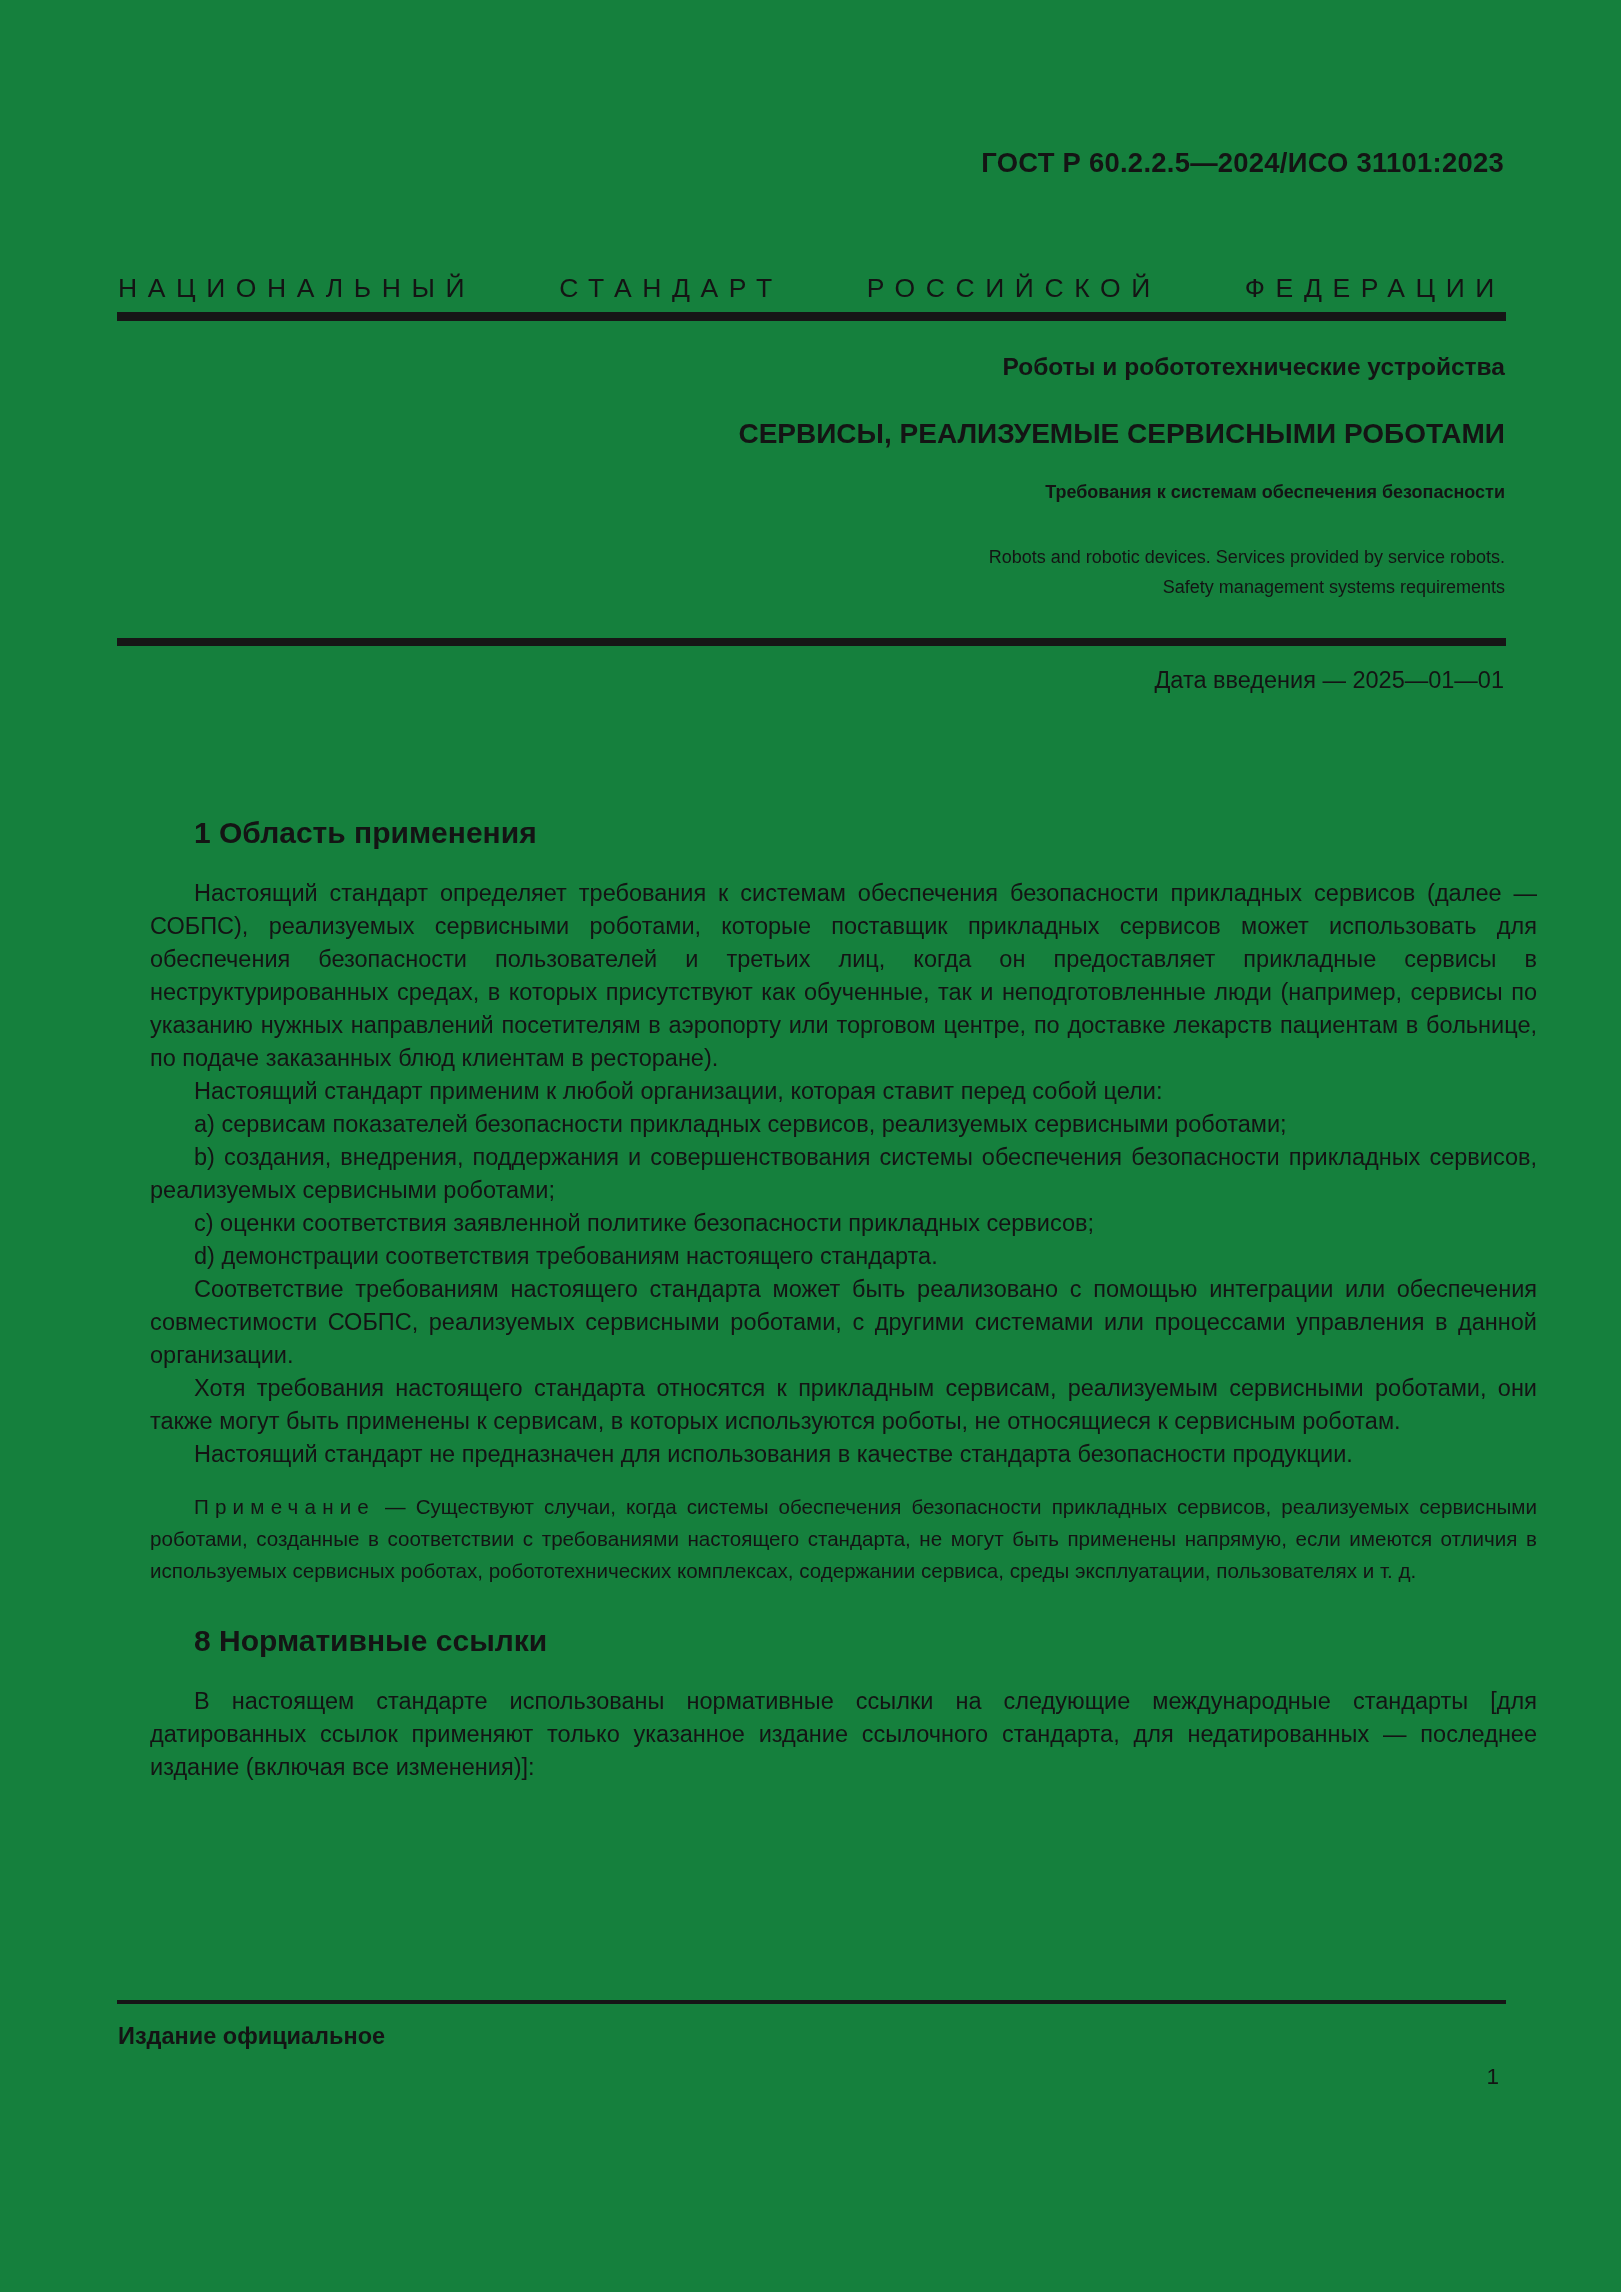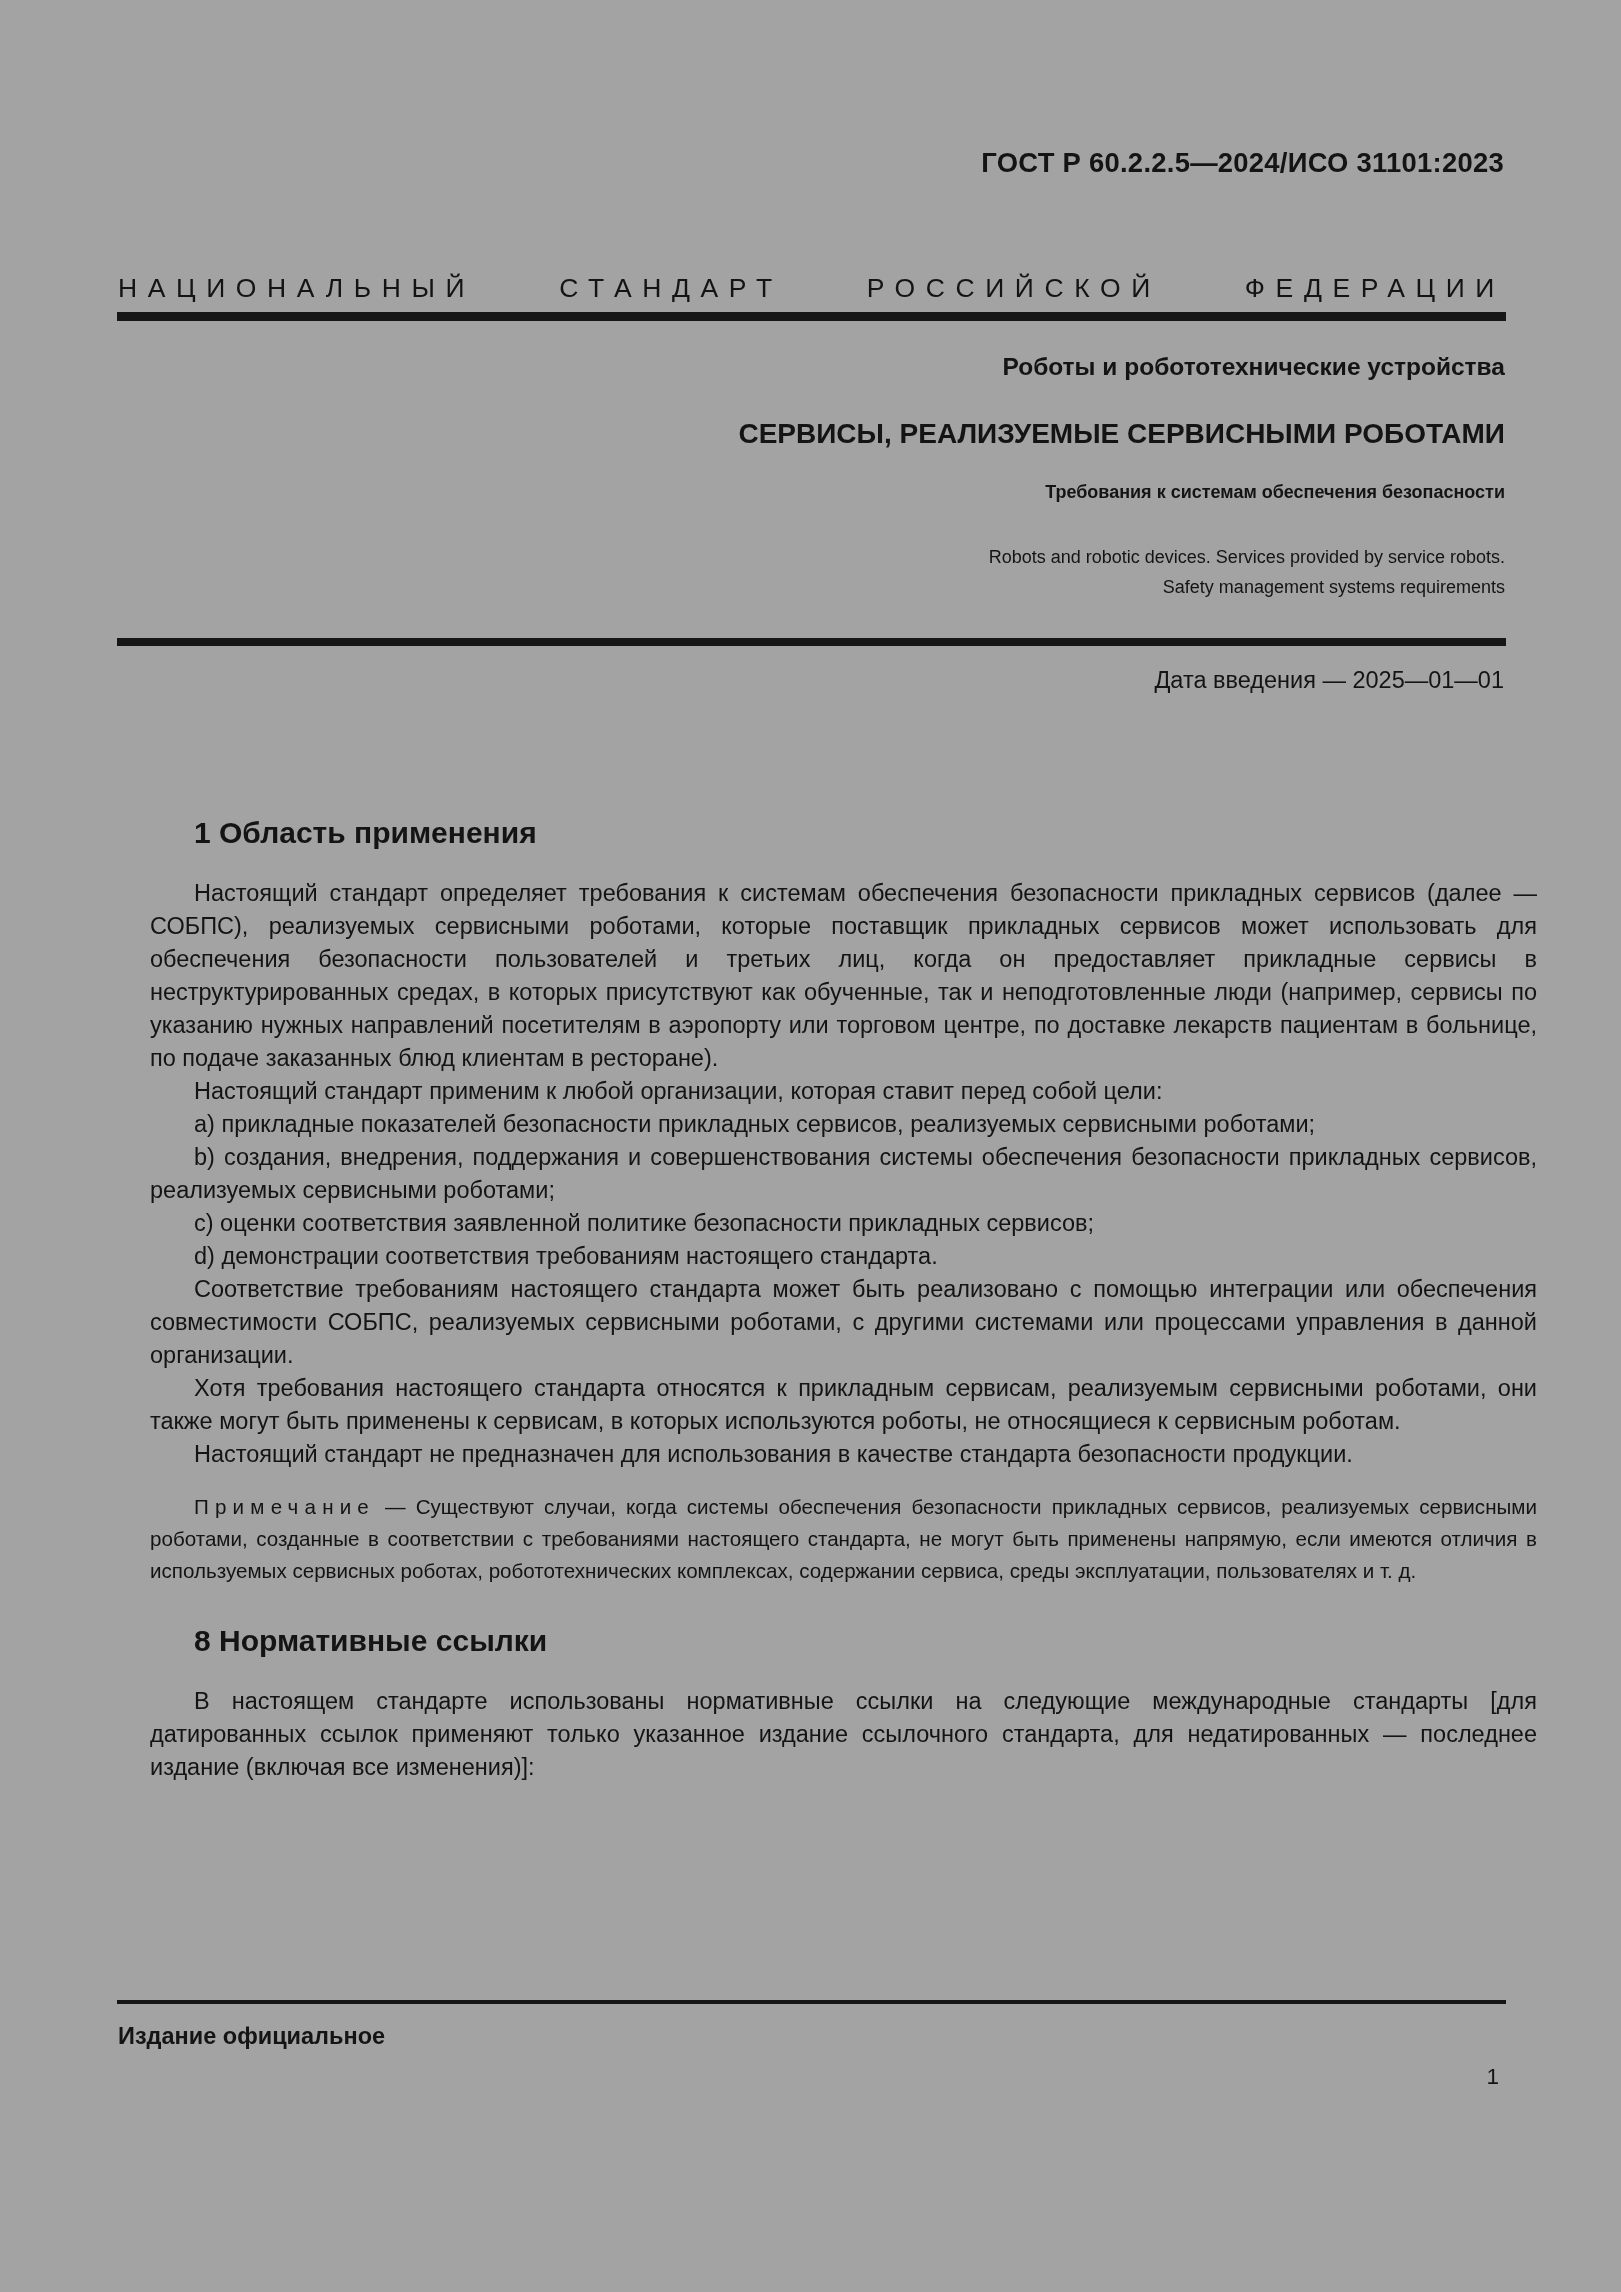--- a/index.html
+++ b/index.html
@@ -4,21 +4,21 @@
 <style>
   html, body {
     margin: 0;
     padding: 0;
     background: #ffffff;
   }
   .page {
     position: relative;
     width: 1621px;
     height: 2293px;
-    background: #a3a3a3;
+    background: #15803d;
     color: #141414;
     font-family: "Liberation Sans", sans-serif;
     overflow: hidden;
   }
   .doc-code {
     position: absolute;
     top: 147px;
     right: 117px;
     font-size: 27.4px;
     font-weight: 700;
@@ -129,21 +129,21 @@
   </div>
 
   <div class="rule rule-date"></div>
   <div class="date-line">Дата введения — 2025—01—01</div>
 
   <div class="body-flow">
     <h1 class="section-heading">1 Область применения</h1>
 
     <p class="body-par">Настоящий стандарт определяет требования к системам обеспечения безопасности прикладных сервисов (далее — СОБПС), реализуемых сервисными роботами, которые поставщик прикладных сервисов может использовать для обеспечения безопасности пользователей и третьих лиц, когда он предоставляет прикладные сервисы в неструктурированных средах, в которых присутствуют как обученные, так и неподготовленные люди (например, сервисы по указанию нужных направлений посетителям в аэропорту или торговом центре, по доставке лекарств пациентам в больнице, по подаче заказанных блюд клиентам в ресторане).</p>
     <p class="body-par">Настоящий стандарт применим к любой организации, которая ставит перед собой цели:</p>
-    <p class="body-par">a) прикладные показателей безопасности прикладных сервисов, реализуемых сервисными роботами;</p>
+    <p class="body-par">a) сервисам показателей безопасности прикладных сервисов, реализуемых сервисными роботами;</p>
     <p class="body-par">b) создания, внедрения, поддержания и совершенствования системы обеспечения безопасности прикладных сервисов, реализуемых сервисными роботами;</p>
     <p class="body-par">c) оценки соответствия заявленной политике безопасности прикладных сервисов;</p>
     <p class="body-par">d) демонстрации соответствия требованиям настоящего стандарта.</p>
     <p class="body-par">Соответствие требованиям настоящего стандарта может быть реализовано с помощью интеграции или обеспечения совместимости СОБПС, реализуемых сервисными роботами, с другими системами или процессами управления в данной организации.</p>
     <p class="body-par">Хотя требования настоящего стандарта относятся к прикладным сервисам, реализуемым сервисными роботами, они также могут быть применены к сервисам, в которых используются роботы, не относящиеся к сервисным роботам.</p>
     <p class="body-par">Настоящий стандарт не предназначен для использования в качестве стандарта безопасности продукции.</p>
 
     <p class="note-par"><span class="note-label">Примечание</span> <span>— Существуют случаи, когда системы обеспечения безопасности прикладных сервисов, реализуемых сервисными роботами, созданные в соответствии с требованиями настоящего стандарта, не могут быть применены напрямую, если имеются отличия в используемых сервисных роботах, робототехнических комплексах, содержании сервиса, среды эксплуатации, пользователях и т. д.</span></p>
 
     <h1 class="section-heading second">8 Нормативные ссылки</h1>

